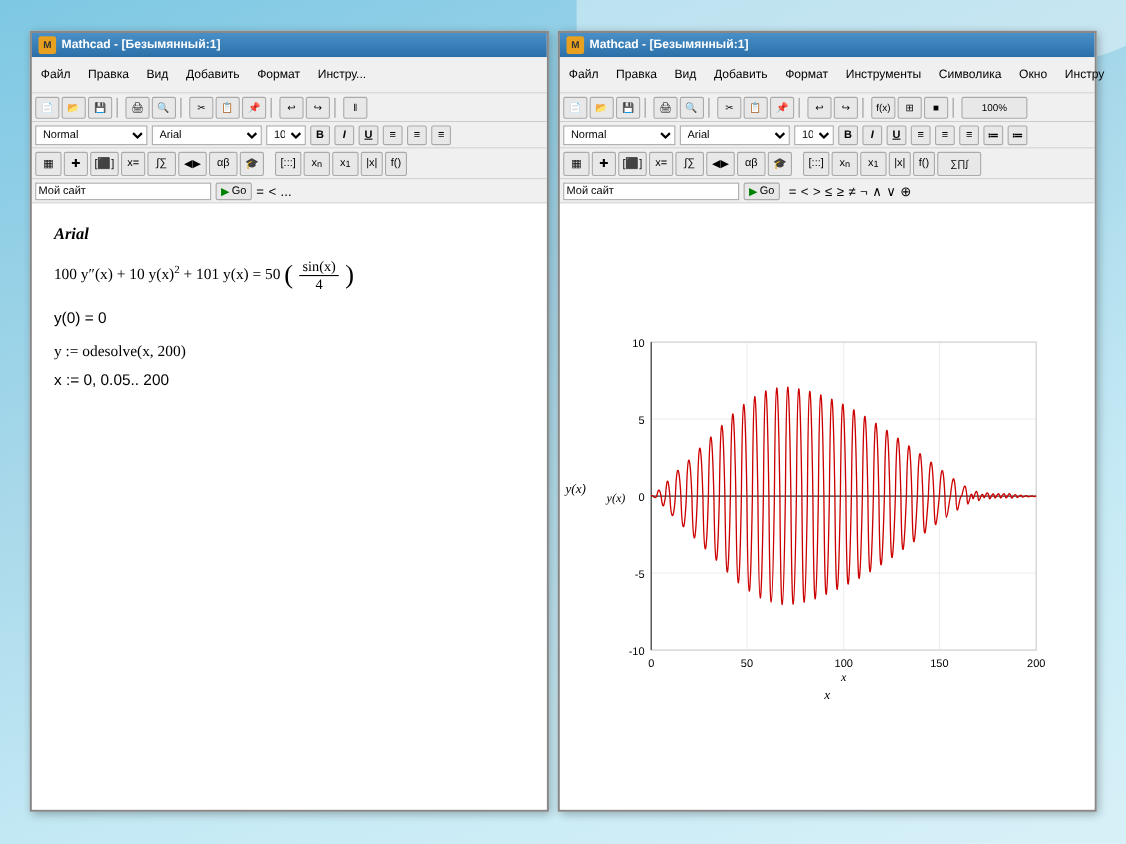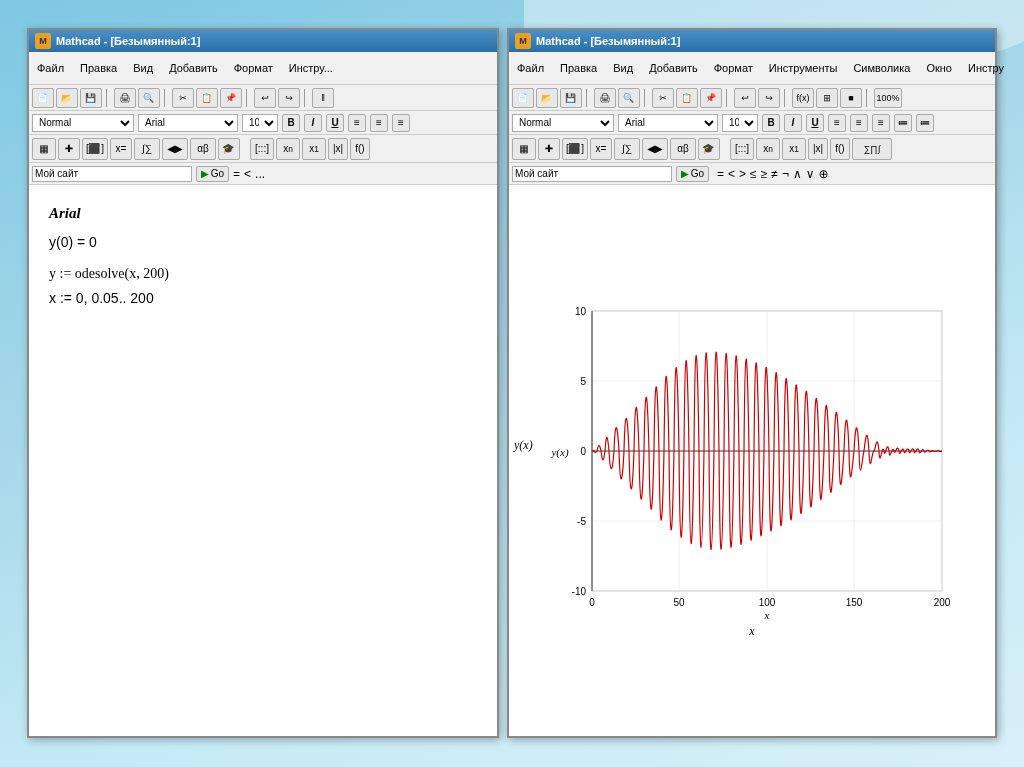--- a/index.html
+++ b/index.html
@@ -388,20 +388,31 @@
       <span style="font-size:12px;">=</span>
       <span style="font-size:12px;">&lt;</span>
       <span style="font-size:12px;">...</span>
     </div>
 
     <div class="workspace">
       <div class="math-content">
         <div class="given-block">
           <div class="given-title">Arial</div>
 
+          <div class="equation-line" style="margin-bottom:14px;">
+            <span style="font-family:'Times New Roman',serif;font-size:14px;">
+              100 y″(x) + 10 y(x)<sup class="superscript">2</sup> + 101 y(x) = 50
+              <span class="big-paren">(</span>
+              <span class="fraction">
+                <span class="fraction-num">sin(x)</span>
+                <span class="fraction-den">4</span>
+              </span>
+              <span class="big-paren">)</span>
+            </span>
+          </div>
 
 
           <div class="equation-line" style="margin-top:4px;">
             <span style="font-family:Liberation Sans, sans-serif;font-size:14px;">
               y(0) = 0
             </span>
           </div>
 
           <div class="code-line" style="margin-top:16px;">
             <span style="font-family:'Times New Roman',serif;font-size:14px;">y := odesolve(x, 200)</span>
@@ -446,21 +457,21 @@
       <div class="toolbar-btn">📋</div>
       <div class="toolbar-btn">📌</div>
       <div class="toolbar-sep"></div>
       <div class="toolbar-btn">↩</div>
       <div class="toolbar-btn">↪</div>
       <div class="toolbar-sep"></div>
       <div class="toolbar-btn">f(x)</div>
       <div class="toolbar-btn">⊞</div>
       <div class="toolbar-btn">■</div>
       <div class="toolbar-sep"></div>
-      <div class="toolbar-btn" style="width:28px;font-size:9px;">100%</div>
+      <div class="toolbar-btn" style="width:60px;font-size:9px;">100%</div>
     </div>
 
     <div class="format-bar">
       <select class="format-select format-select-normal">
         <option>Normal</option>
       </select>
       <select class="format-select format-select-font">
         <option>Arial</option>
       </select>
       <select class="format-select format-select-size">

